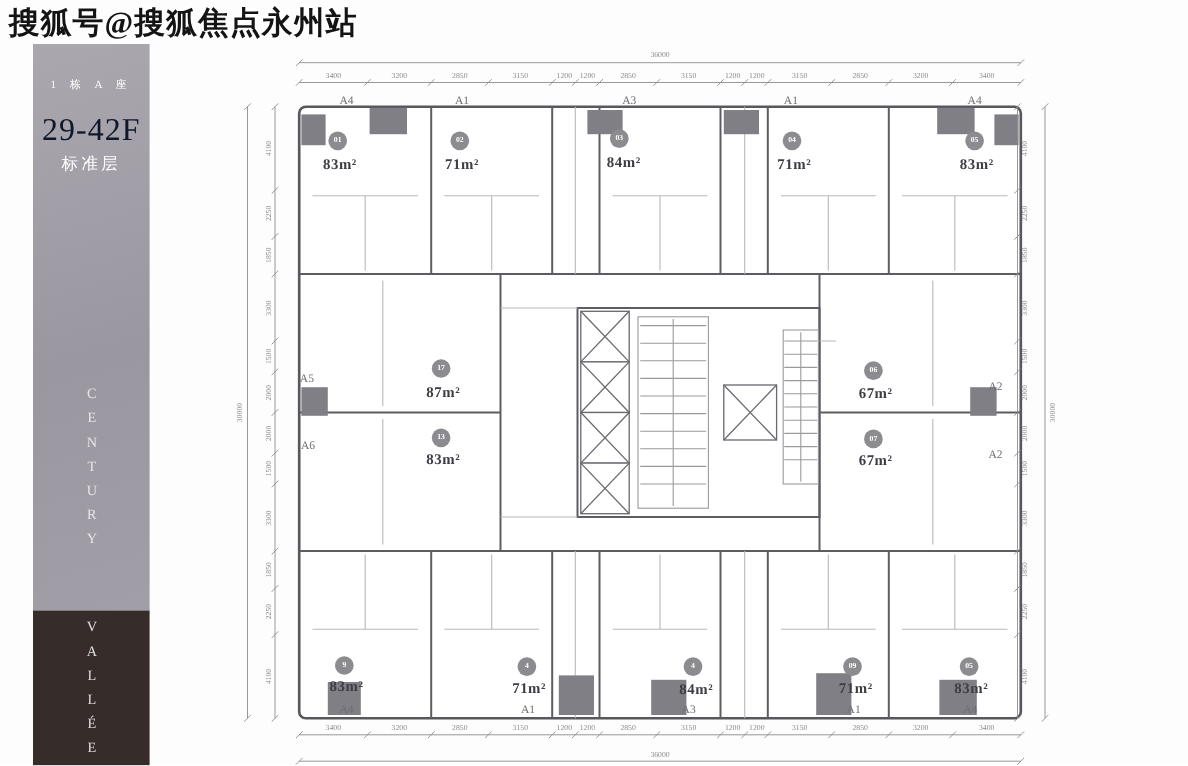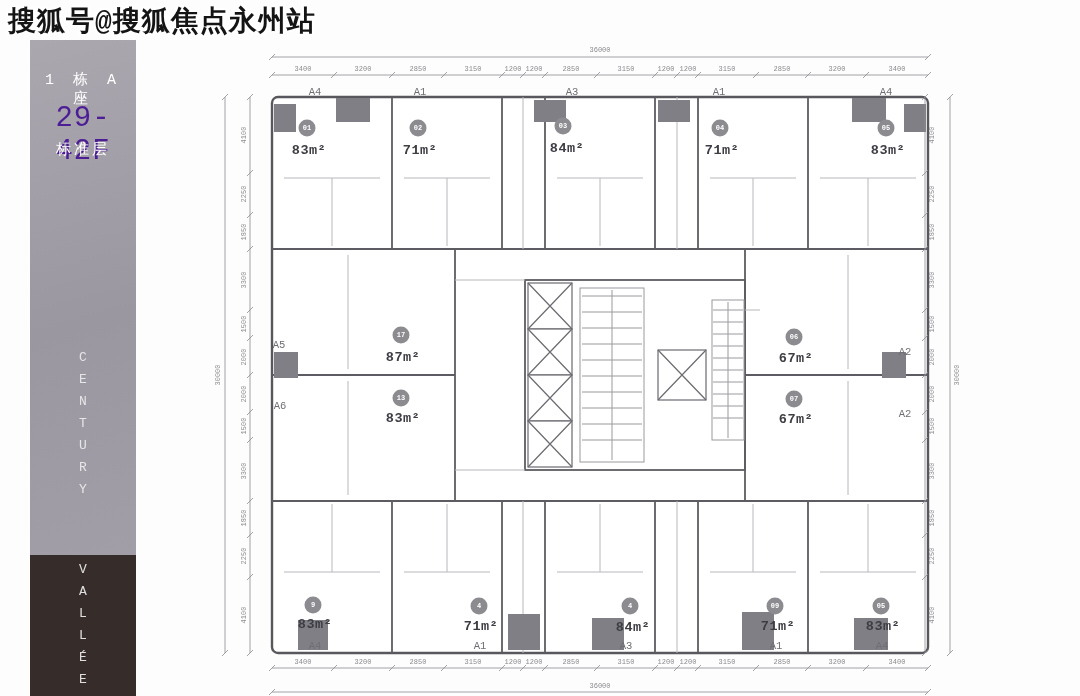--- a/index.html
+++ b/index.html
@@ -1,29 +1,29 @@
 <!DOCTYPE html>
 <html><head>
 <meta charset="utf-8">
 <style>
   html,body{margin:0;padding:0;background:#ffffff;}
   .stage{position:relative;width:1080px;height:696px;background:#fdfdfd;overflow:hidden;
-         font-family:Liberation Mono, monospace;}
+         font-family:Liberation Serif, serif;}
   
   .watermark{position:absolute;left:8px;top:2px;font-size:28px;font-weight:900;color:#141414;
     letter-spacing:1px;white-space:nowrap;
     text-shadow:-2px -2px 0 #fff,2px -2px 0 #fff,-2px 2px 0 #fff,2px 2px 0 #fff,0 0 5px #fff;}
   
   .sidebar{position:absolute;left:30px;top:40px;width:106px;height:656px;}
   .sidebar-top{position:absolute;left:0;top:0;width:106px;height:515px;
     background:linear-gradient(165deg,#aba7af 0%,#9b97a1 55%,#a29ea7 100%);}
   .sidebar-bottom{position:absolute;left:0;top:515px;width:106px;height:141px;background:#362d2b;}
   .sb-building{position:absolute;left:0;top:30px;width:106px;text-align:center;color:#fff;
-    font-size:15px;letter-spacing:5px;}
-  .sb-floors{position:absolute;left:0;top:62px;width:106px;text-align:center;color:#4c1d95;
+    font-size:10px;letter-spacing:5px;}
+  .sb-floors{position:absolute;left:0;top:62px;width:106px;text-align:center;color:#0f172a;
     font-size:29px;font-weight:400;letter-spacing:1px;}
   .sb-type{position:absolute;left:0;top:100px;width:106px;text-align:center;color:#fff;
     font-size:15px;letter-spacing:3px;}
   .vtext{position:absolute;left:0;width:106px;display:flex;justify-content:center;}
   .vtext span{writing-mode:vertical-rl;text-orientation:upright;letter-spacing:7px;
     font-size:13px;color:rgba(255,255,255,.75);}
   .vt1{top:310px;height:205px;}
   .vt2{top:522px;height:130px;}
   .vt2 span{color:rgba(255,255,255,.85);}
   

